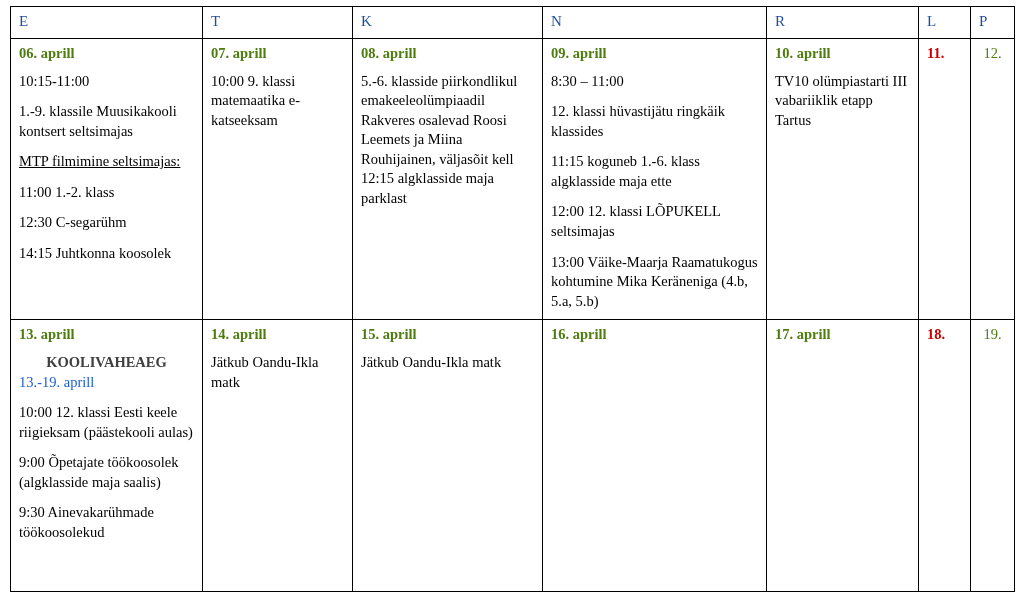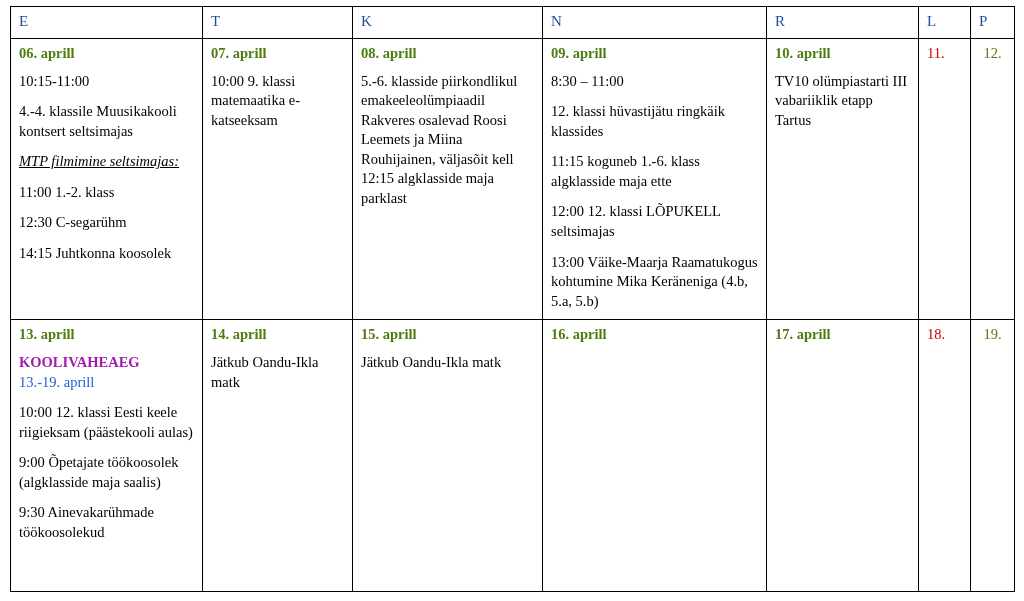--- a/index.html
+++ b/index.html
@@ -49,43 +49,43 @@
 
   .daynum {
     font-size: 14.5px;
     font-weight: bold;
     color: #4d7c0f;
     margin-bottom: 10px;
     line-height: 1.15;
   }
   .daynum.weekend-sat {
     color: #cc0000;
-    font-weight: normal;
+    font-weight: bold;
   }
   .daynum.weekend-sun {
     color: #4d7c0f;
     font-weight: normal;
     text-align: center;
   }
   .entry {
     font-size: 14.5px;
     line-height: 1.35;
     margin-bottom: 11px;
   }
   .entry:last-child { margin-bottom: 0; }
   .entry b { font-weight: normal; }
   .entry .u {
     text-decoration: underline;
-    font-style: italic;
   }
   .holiday-title {
-    color: #a21caf;
+    color: #404040;
     font-weight: bold;
     font-size: 14.5px;
     line-height: 1.35;
+    text-align: center;
   }
   .holiday-dates {
     color: #1a5fd0;
     font-weight: normal;
     font-size: 14.5px;
     line-height: 1.35;
     margin-bottom: 11px;
   }
   .row-1 td { height: 262px; }
   .row-2 td { height: 272px; }
@@ -114,21 +114,21 @@
         <th>L</th>
         <th>P</th>
       </tr>
     </thead>
     <tbody>
       <tr class="row-1">
         <td>
             <div class="daynum">06. aprill</div>
             <div class="day-entries">
               <div class="entry"><b>10:15-11:00</b></div>
-              <div class="entry"><span>4.-4. klassile Muusikakooli kontsert seltsimajas</span></div>
+              <div class="entry"><span>1.-9. klassile Muusikakooli kontsert seltsimajas</span></div>
               <div class="entry"><span class="u">MTP filmimine seltsimajas:</span></div>
               <div class="entry"><b>11:00 </b><span>1.-2. klass</span></div>
               <div class="entry"><b>12:30 </b><span>C-segarühm</span></div>
               <div class="entry"><b>14:15 </b><span>Juhtkonna koosolek</span></div>
             </div>
           </td>
         <td>
             <div class="daynum">07. aprill</div>
             <div class="day-entries">
               <div class="entry"><b>10:00 </b><span>9. klassi matemaatika e-katseeksam</span></div>

